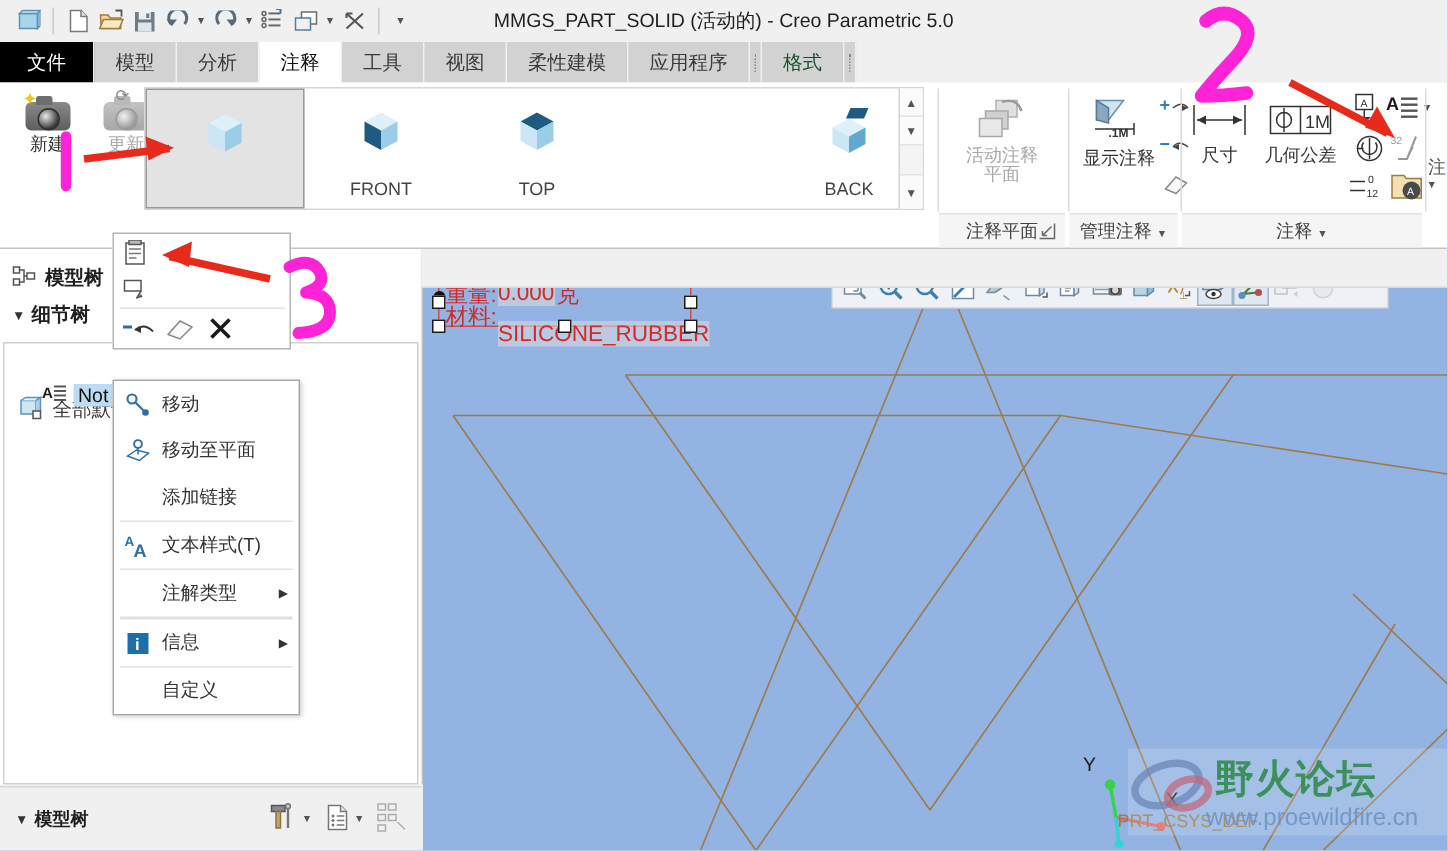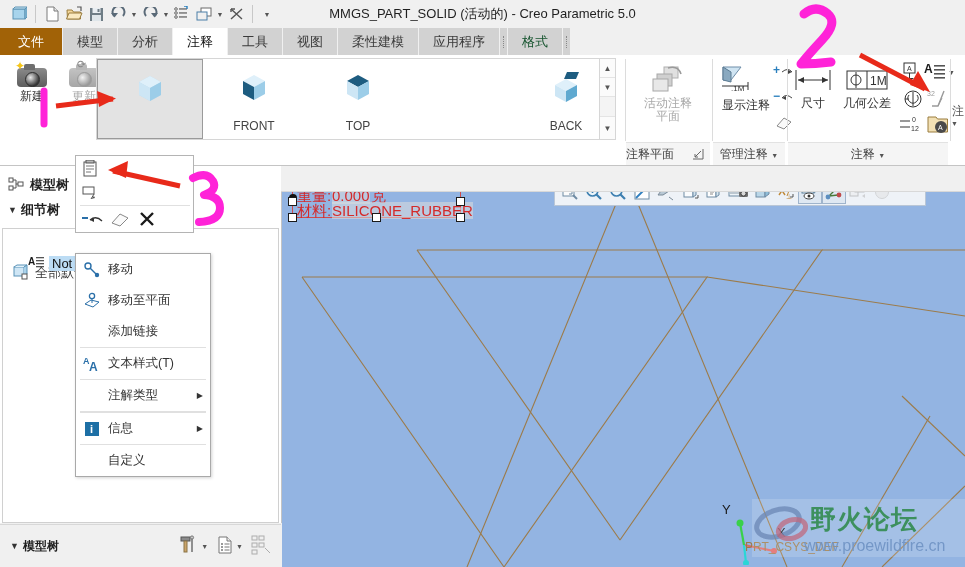--- a/index.html
+++ b/index.html
@@ -20,21 +20,21 @@
              font-size:7px;color:#555;}
   .title{position:absolute;left:0;top:0;width:965px;height:28px;line-height:28px;
          text-align:center;font-size:13px;color:#1f1f1f;pointer-events:none;}
 
   
   .tabbar{position:absolute;left:0;top:28px;width:965px;height:27px;background:#f0f0f0;
           display:flex;align-items:stretch;}
   .tab{display:flex;align-items:center;justify-content:center;
        padding:0 14px;font-size:13px;color:#3a3a3a;background:#d2d2d2;
        border-right:1px solid #f0f0f0;cursor:default;}
-  .tab.file{background:#a16207;color:#fff;padding:4px 18px;font-weight:normal;}
+  .tab.file{background:#000000;color:#fff;padding:4px 18px;font-weight:normal;}
   .tab.active{background:#fff;color:#111;}
   .tab.dim{color:#14532d;}
   .tabdots{width:7px;background:#d2d2d2;border-right:1px solid #f0f0f0;
            display:flex;align-items:center;justify-content:center;}
   .tabdots::before{content:"";width:1px;height:12px;border-left:1px dotted #888;}
   .tabfill{flex:1;background:#f0f0f0;}
 
   
   .ribbon{position:absolute;left:0;top:55px;width:965px;height:110px;
           background:#fff;border-bottom:1px solid #c4c4c4;}
@@ -118,21 +118,21 @@
           box-sizing:border-box;}
   .anchordot{position:absolute;width:8px;height:8px;border-radius:50%;background:#111;}
 
   
   .minitb{position:absolute;left:75px;top:155px;width:119px;height:78px;background:#fff;
           border:1px solid #b4b4b4;box-sizing:border-box;z-index:40;}
   .minitb .mrow{position:absolute;left:0;display:flex;align-items:center;height:24px;}
   .minitb .msep{position:absolute;left:4px;width:110px;height:1px;background:#e0e0e0;}
 
   
-  .ctxmenu{position:absolute;left:75px;top:253px;width:136px;background:#fff;
+  .ctxmenu{position:absolute;left:75px;top:253px;width:125px;background:#fff;
            border:1px solid #a9a9a9;box-sizing:border-box;z-index:50;
            box-shadow:1px 1px 3px rgba(0,0,0,.18);}
   .ctxrow{position:relative;height:31px;display:flex;align-items:center;
           font-size:12.5px;color:#333;}
   .ctxrow .ci{position:absolute;left:4px;top:0;width:24px;height:31px;
               display:flex;align-items:center;justify-content:center;}
   .ctxrow .ct{margin-left:32px;}
   .ctxrow .arrow{position:absolute;right:7px;font-size:8px;color:#333;}
   .ctxdiv{height:1px;background:#e0e0e0;margin:0 4px;}
 
@@ -329,33 +329,33 @@
             <rect x="7" y="10" width="15" height="12" fill="#d0d0d0" stroke="#a8a8a8"></rect>
             <rect x="3" y="15" width="15" height="12" fill="#e8e8e8" stroke="#a8a8a8"></rect>
             <path d="M18 4 q10 -3 13 6" fill="none" stroke="#9a9a9a" stroke-width="1.6"></path>
           </svg>
         </div>
         <div class="lbl">
           <div>活动注释</div>
           <div>平面</div>
         </div>
       </div>
-      <div class="glabel" style="text-align:left;">注释平面</div>
+      <div class="glabel" style="text-align:center;">注释平面</div>
       <div style="position:absolute;right:4px;bottom:3px;width:14px;height:14px;">
         <svg width="12" height="12" viewBox="0 0 12 12">
             <path d="M1 11 h10 v-10" fill="none" stroke="#666"></path>
             <path d="M9 3 L3 9 M3 9 h3 M3 9 v-3" stroke="#666" fill="none"></path>
           </svg>
       </div>
     </div>
 
     <div class="rsep" style="left:712px;"></div>
     <div class="rgroup" style="left:713px;width:72px;">
       <div class="bigbtn" style="left:4px;top:8px;width:58px;">
-        <div style="height:34px;display:flex;align-items:center;">
+        <div style="height:34px;display:flex;align-items:center;justify-content:center;font-weight:bold;">
           <svg width="42" height="32" viewBox="0 0 42 32">
             <polygon points="6,3 24,3 14,16 6,16" fill="#cfe4f2" stroke="#6e8da8"></polygon>
             <polygon points="6,3 14,8 14,18 6,16" fill="#8aa9c0" stroke="#5a7a92"></polygon>
             <path d="M5 22 h26 M31 18 v8" stroke="#333" fill="none"></path>
             <text x="14" y="27" font-size="8" fill="#333" font-family="sans-serif">.1M</text>
           </svg>
         </div>
         <div class="lbl">显示注释</div>
       </div>
       <div style="position:absolute;left:60px;top:8px;width:22px;height:20px;">
@@ -708,21 +708,21 @@
     <div class="annline" style="left:4px;top:-10px;width:1px;height:14px;"></div>
     <div class="annline" style="left:4px;top:4px;width:168px;height:1px;"></div>
     <div class="annline" style="left:4px;top:37px;width:168px;height:1px;"></div>
     <div class="annline" style="left:4px;top:4px;width:1px;height:34px;"></div>
     <div class="annline" style="left:172px;top:4px;width:1px;height:34px;"></div>
 
     <span class="txt" style="left:9px;top:7px;">重量:</span>
     <span class="txt hl" style="left:44px;top:7px;">0.000</span>
     <span class="txt" style="left:83px;top:7px;">克</span>
     <span class="txt" style="left:9px;top:22px;">材料:</span>
-    <span class="txt hl" style="left:44px;top:22px;">SILICONE_RUBBER</span>
+    <span class="txt hl" style="left:44px;top:34px;">SILICONE_RUBBER</span>
 
     <div class="anchordot" style="left:1px;top:14px;"></div>
     <div class="handle" style="left:0px;top:0px;"></div>
     <div class="handle" style="left:84px;top:0px;"></div>
     <div class="handle" style="left:168px;top:0px;"></div>
     <div class="handle" style="left:0px;top:17px;"></div>
     <div class="handle" style="left:168px;top:17px;"></div>
     <div class="handle" style="left:0px;top:33px;"></div>
     <div class="handle" style="left:84px;top:33px;"></div>
     <div class="handle" style="left:168px;top:33px;"></div>

